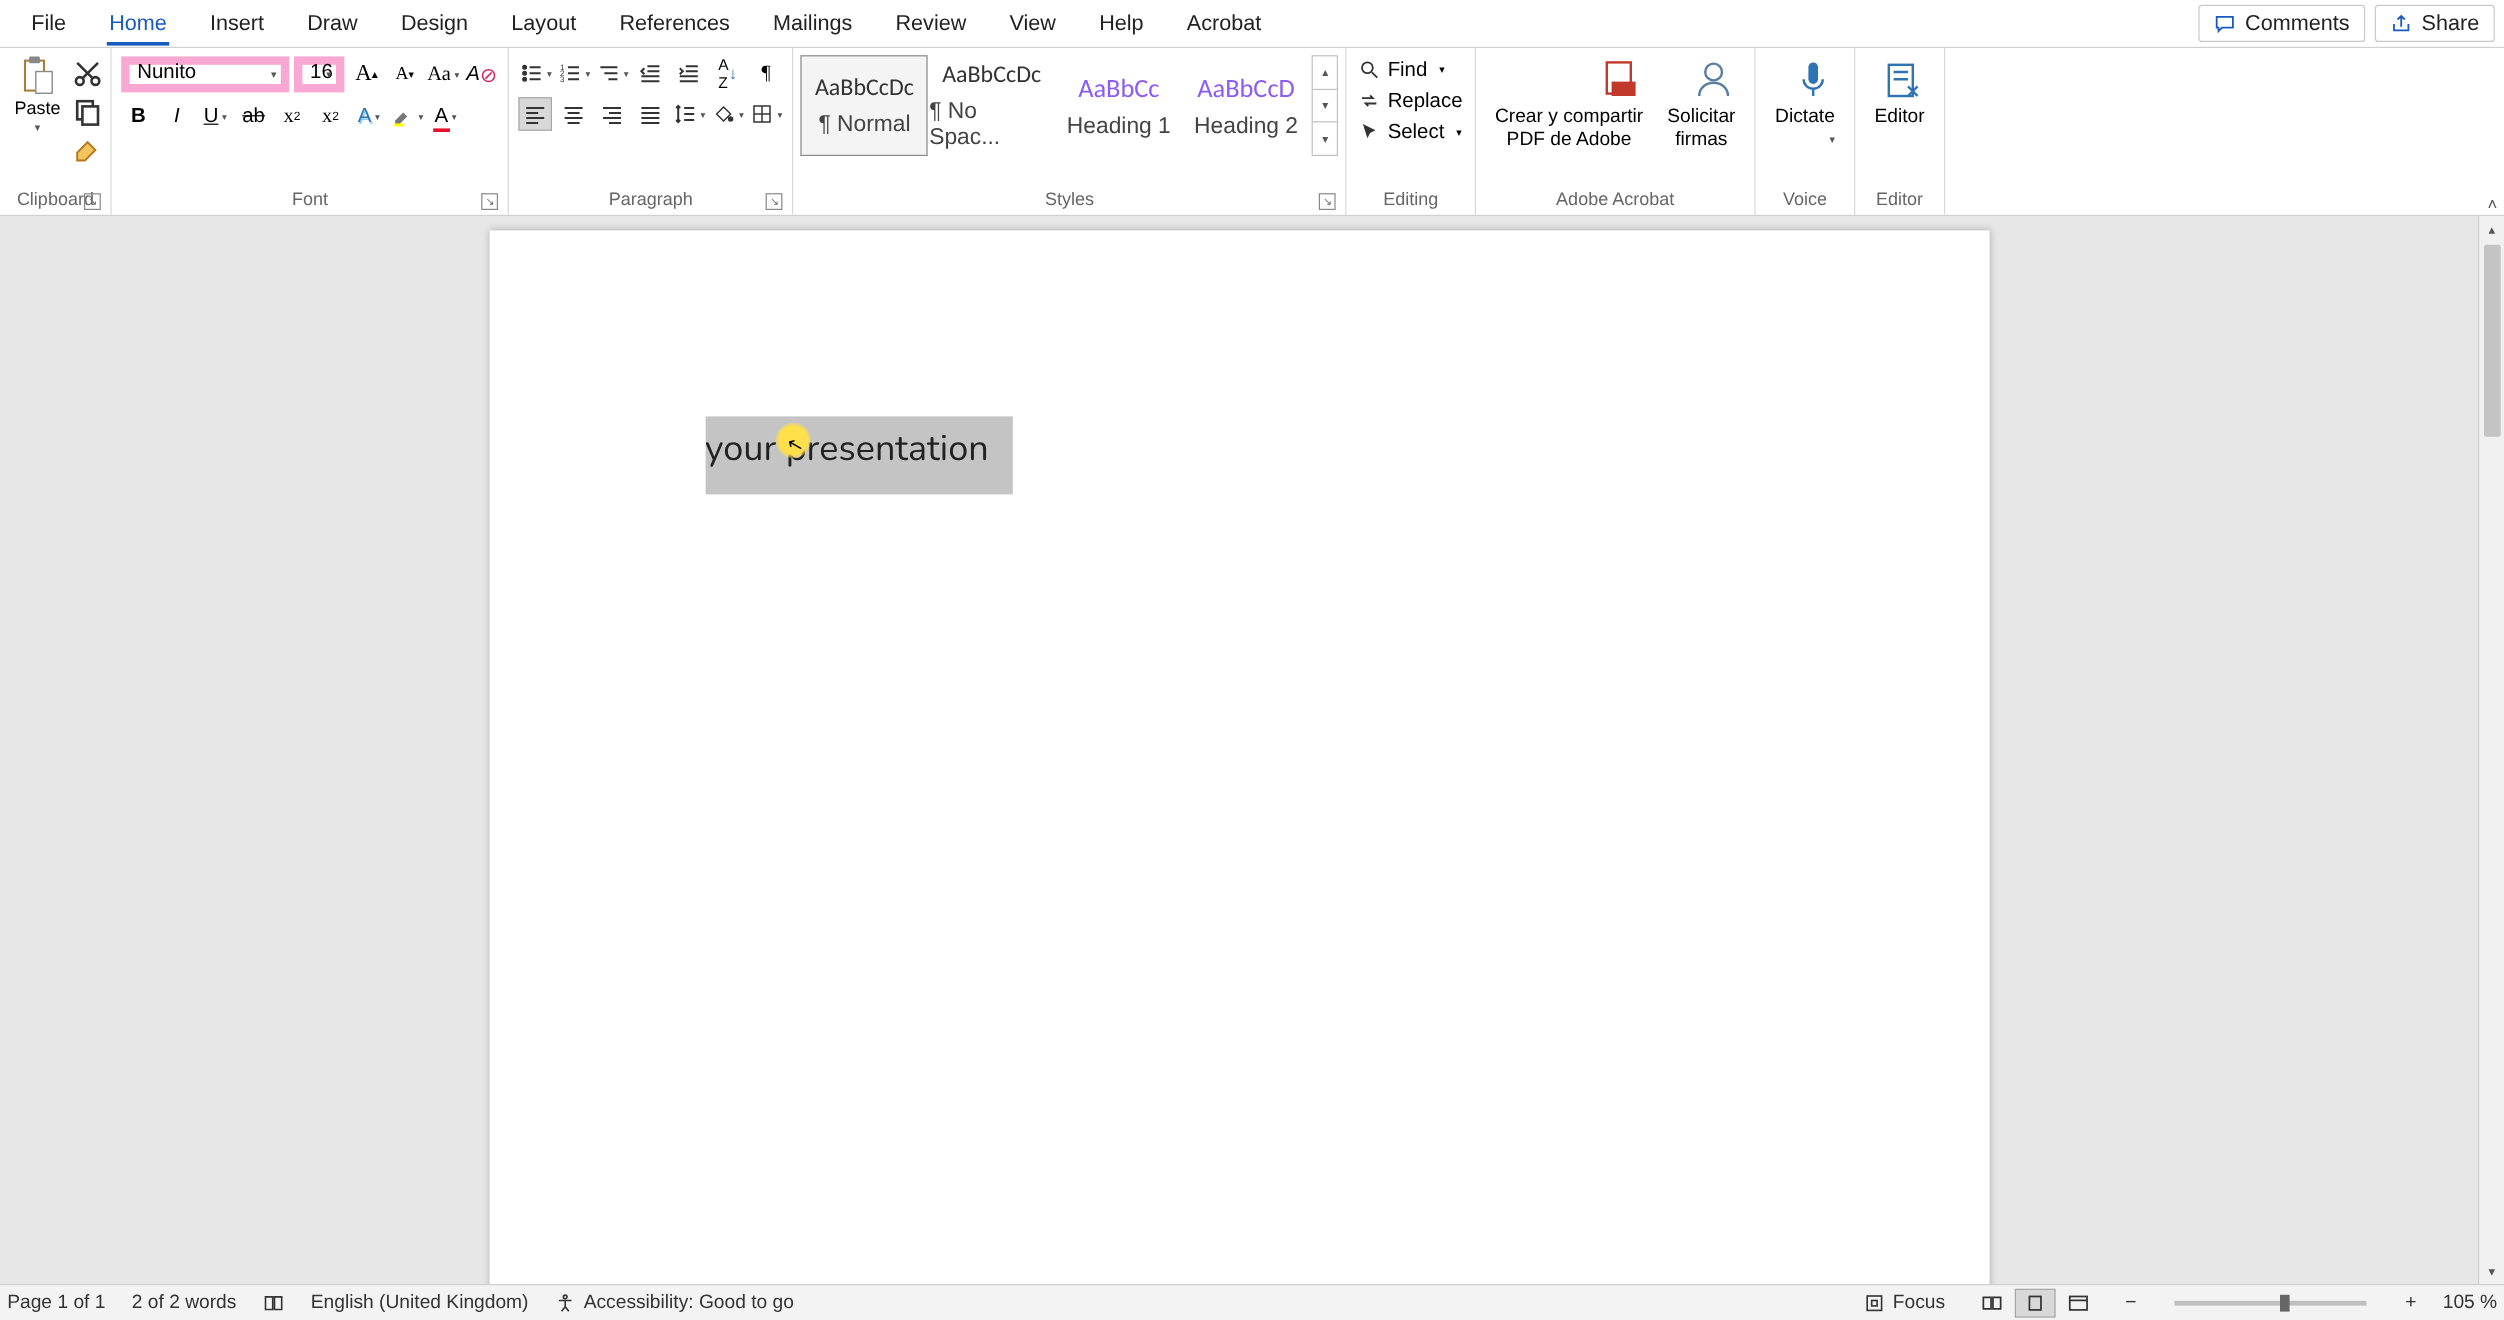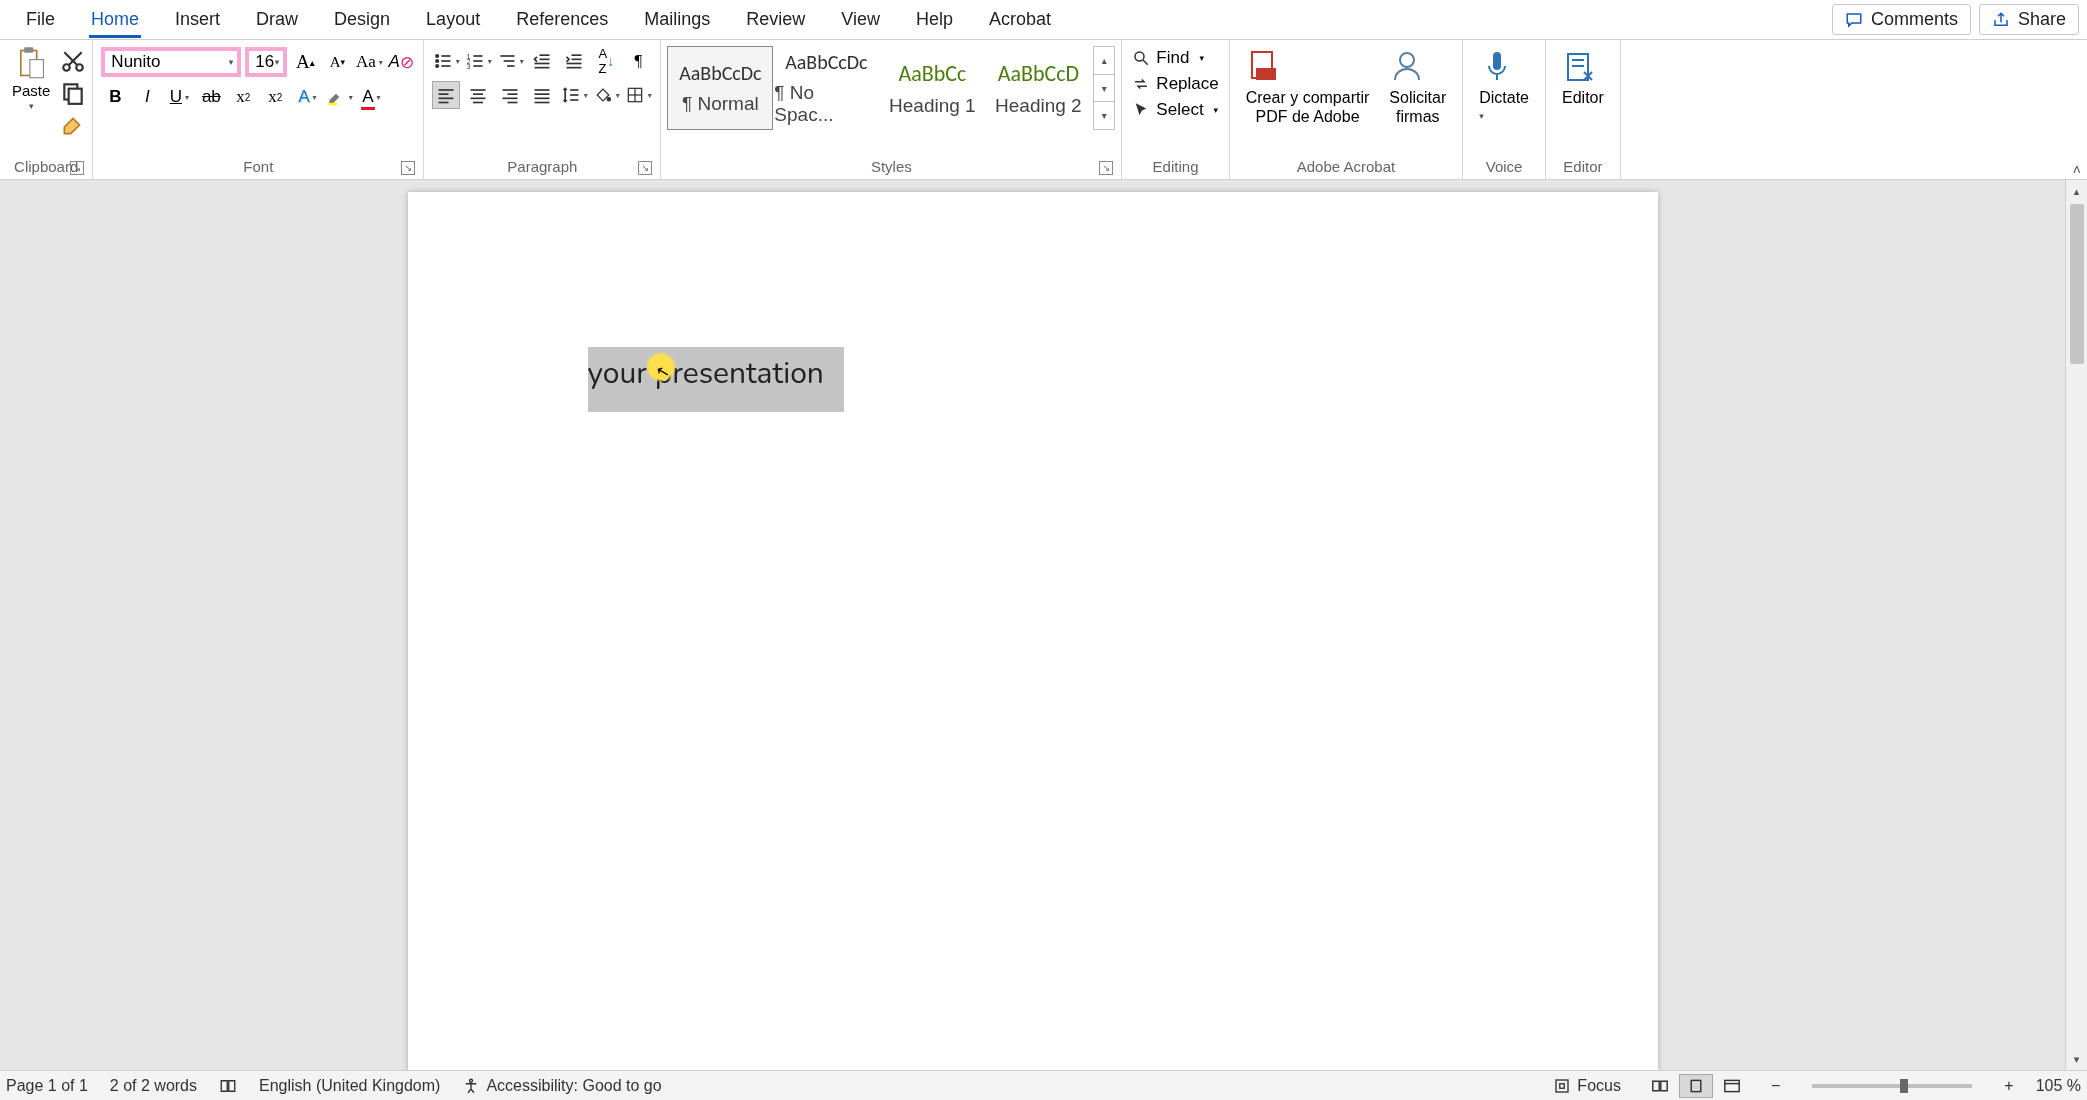--- a/index.html
+++ b/index.html
@@ -24,50 +24,50 @@
 
 .clipboard-col { display: flex; flex-direction: column; align-items: center; padding: 0 2px; }
 .paste-big { display: flex; flex-direction: column; align-items: center; gap: 2px; font-size: 15px; padding: 2px 4px; cursor: pointer; }
 .paste-big svg { width: 28px; height: 34px; }
 .clip-small-col { display: flex; flex-direction: column; gap: 6px; margin-left: 4px; padding-top: 4px; }
 .small-icon-btn { width: 26px; height: 26px; display: flex; align-items: center; justify-content: center; cursor: pointer; }
 
 
 .font-body { display: flex; flex-direction: column; gap: 6px; padding: 3px 2px; }
 .font-row { display: flex; align-items: center; gap: 4px; }
-.font-sel { border: 4px solid #f9a8d4; height: 30px; font-size: 17px; padding: 0 22px 0 6px; background: #fff; display: flex; align-items: center; position: relative; cursor: pointer; }
+.font-sel { border: 7px solid #f9a8d4; height: 30px; font-size: 17px; padding: 0 22px 0 6px; background: #fff; display: flex; align-items: flex-end; position: relative; cursor: pointer; }
 .font-name { width: 140px; }
 .font-size { width: 42px; }
 .sel-arrow { position: absolute; right: 4px; top: 50%; transform: translateY(-50%); font-size: 9px; color: #555; }
 .ribbon-btn { min-width: 28px; height: 28px; display: flex; align-items: center; justify-content: center; font-size: 17px; cursor: pointer; position: relative; font-family: "Times New Roman", serif; }
 .ribbon-btn .dd { font-size: 8px; margin-left: 3px; color: #555; }
 .ribbon-btn svg { width: 20px; height: 20px; }
 .btn-active { background: #d8d8d8; border: 1px solid #a8a8a8; }
 
 
 .para-body { display: flex; flex-direction: column; gap: 6px; padding: 3px 2px; }
 
 
 .styles-body { display: flex; align-items: stretch; padding: 2px 0; }
 .style-tile { width: 106px; height: 84px; border: 1px solid transparent; display: flex; flex-direction: column; align-items: center; justify-content: center; gap: 8px; cursor: pointer; }
 .style-tile.selected { border: 1px solid #888; background: #f4f4f4; }
 .style-tile .preview { font-size: 20px; color: #333; font-family: "Calibri", sans-serif; }
-.style-tile .preview.blue { color: #4d7c0f; font-size: 22px; }
+.style-tile .preview.blue { color: #8b5cf6; font-size: 22px; }
 .style-tile .name { font-size: 19px; color: #444; }
 .styles-spinner { display: flex; flex-direction: column; width: 22px; border: 1px solid #c0c0c0; margin-left: 2px; }
 .styles-spinner div { flex: 1; display: flex; align-items: center; justify-content: center; font-size: 10px; color: #555; border-bottom: 1px solid #c0c0c0; cursor: pointer; }
 .styles-spinner div:last-child { border-bottom: none; }
 
 
 .edit-body { display: flex; flex-direction: column; gap: 6px; padding: 4px 4px; }
 .edit-item { display: flex; align-items: center; gap: 6px; font-size: 17px; cursor: pointer; }
 .edit-item svg { width: 18px; height: 18px; }
 
 
-.big-btn { display: flex; flex-direction: column; align-items: flex-start; justify-content: center; gap: 4px; padding: 4px 10px 0; font-size: 16px; cursor: pointer; text-align: center; line-height: 1.2; }
+.big-btn { display: flex; flex-direction: column; align-items: flex-end; justify-content: center; gap: 4px; padding: 4px 10px 0; font-size: 16px; cursor: pointer; text-align: center; line-height: 1.2; }
 .big-btn svg { width: 36px; height: 36px; }
 
 
 .doc-area { position: absolute; top: 180px; left: 0; right: 22px; bottom: 30px; background: #e6e6e6; display: flex; justify-content: center; overflow: hidden; }
 .page { width: 1250px; background: #fff; margin-top: 12px; box-shadow: 0 0 6px rgba(0,0,0,0.25); position: relative; height: 1200px; }
 .sel-text { position: absolute; top: 155px; left: 180px; background: #c4c4c4; padding: 6px 20px 18px 0; font-size: 30px; font-family: "Nunito","Segoe UI",sans-serif; color: #222; }
 .cursor-overlay { position: absolute; top: 160px; left: 238px; width: 30px; height: 30px; border-radius: 50%; background: radial-gradient(circle, #ffe04a 0%, #ffe04a 55%, rgba(255,224,74,0) 75%); display: flex; align-items: center; justify-content: center; }
 .cursor-overlay::after { content: "↖"; font-size: 16px; color: #000; transform: translate(2px, 4px) rotate(-15deg); }
 
 

